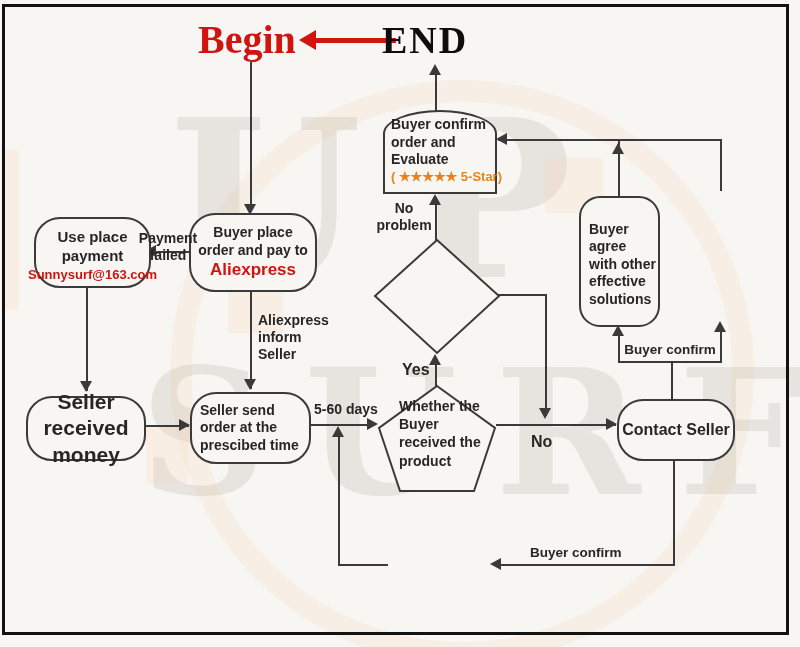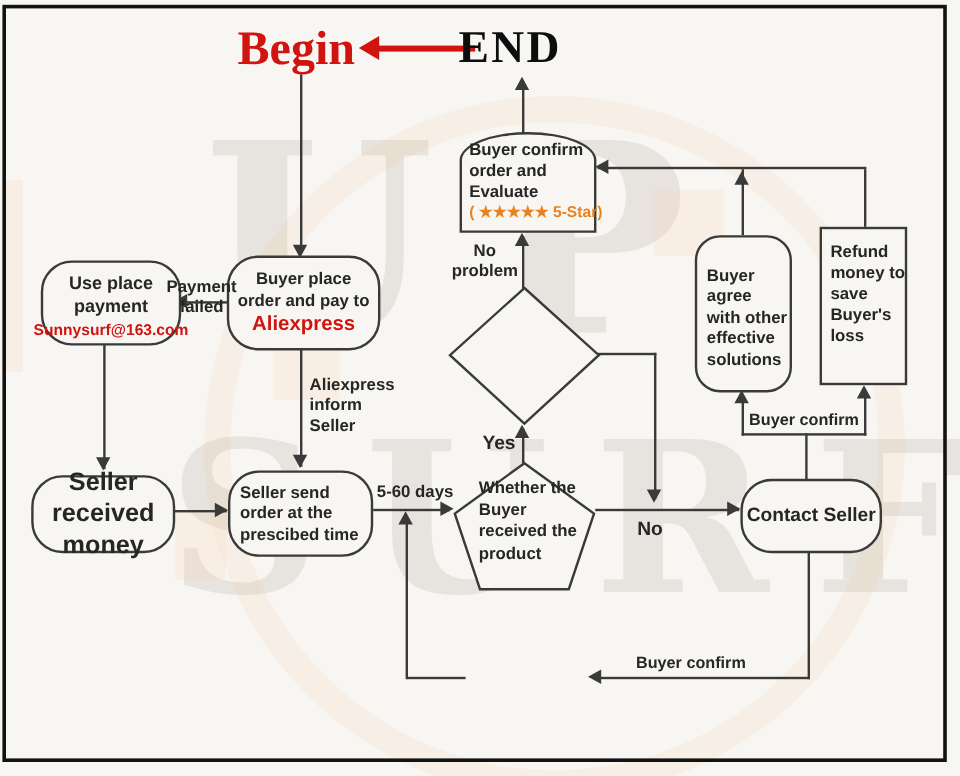--- a/index.html
+++ b/index.html
@@ -155,23 +155,20 @@
   </div>
 
   <div class="node round ta-left" style="left:190px;top:392px;width:121px;height:72px;padding-left:8px;box-sizing:border-box;">
     <span style="display:block;width:108px;">Seller send order at the prescibed time</span>
   </div>
 
   <div class="node" style="left:579px;top:196px;width:81px;height:131px;justify-content:center;padding:6px 0 0 8px;box-sizing:border-box;align-items:flex-start;text-align:left;border-radius:21px;">
     <span style="display:block;width:68px;">Buyer agree with other effective solutions</span>
   </div>
 
-  <div class="node" style="left:683px;top:189px;width:73px;height:132px;justify-content:flex-start;padding:10px 0 0 7px;box-sizing:border-box;align-items:flex-start;text-align:left;">
-    <span style="display:block;width:64px;">Refund money to save Buyer's loss</span>
-  </div>
 
   <div class="node round" style="left:617px;top:399px;width:114px;height:58px;font-size:16px;">
     <span>Contact Seller</span>
   </div>
 
 
   <div class="shape-text" style="left:399px;top:397px;width:88px;font-size:14px;">Whether the Buyer received the product</div>
 
   <div class="lbl center" style="left:131px;top:190px;width:74px;margin-top:40px;">Payment failed</div>
   <div class="lbl" style="left:258px;top:312px;width:82px;">Aliexpress inform Seller</div>

